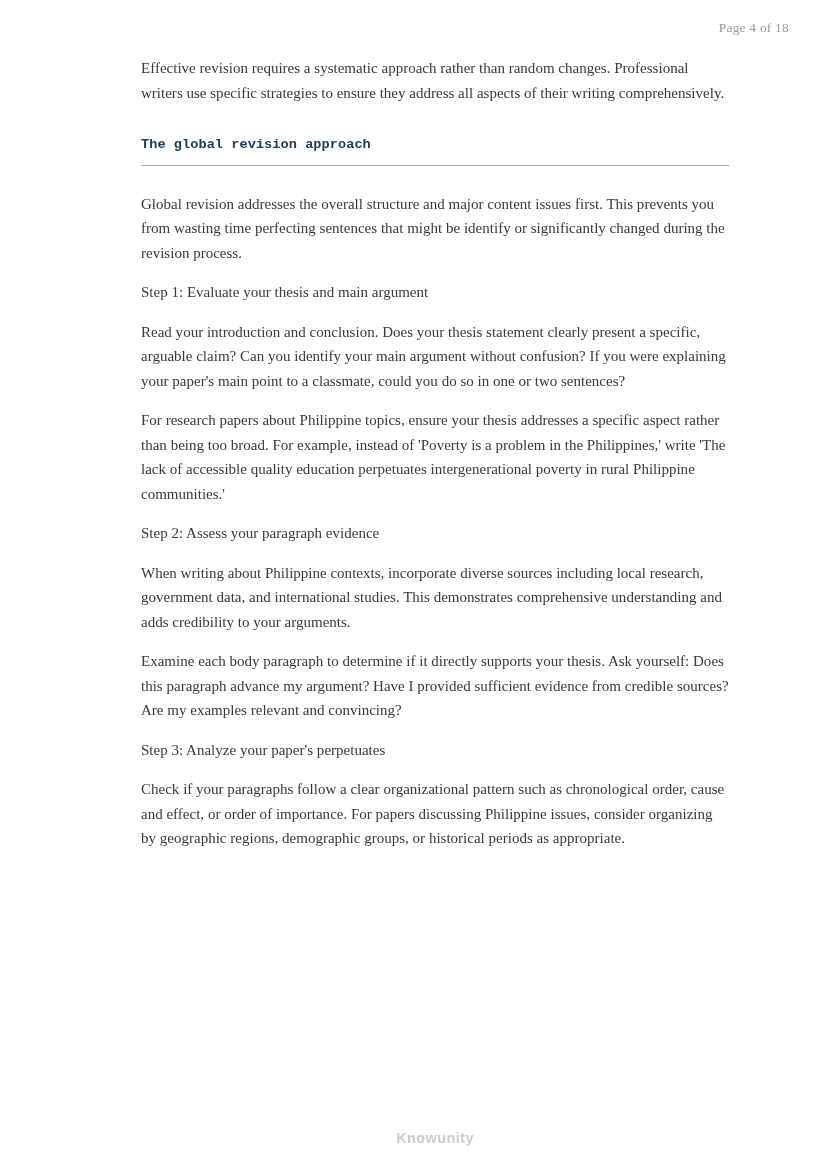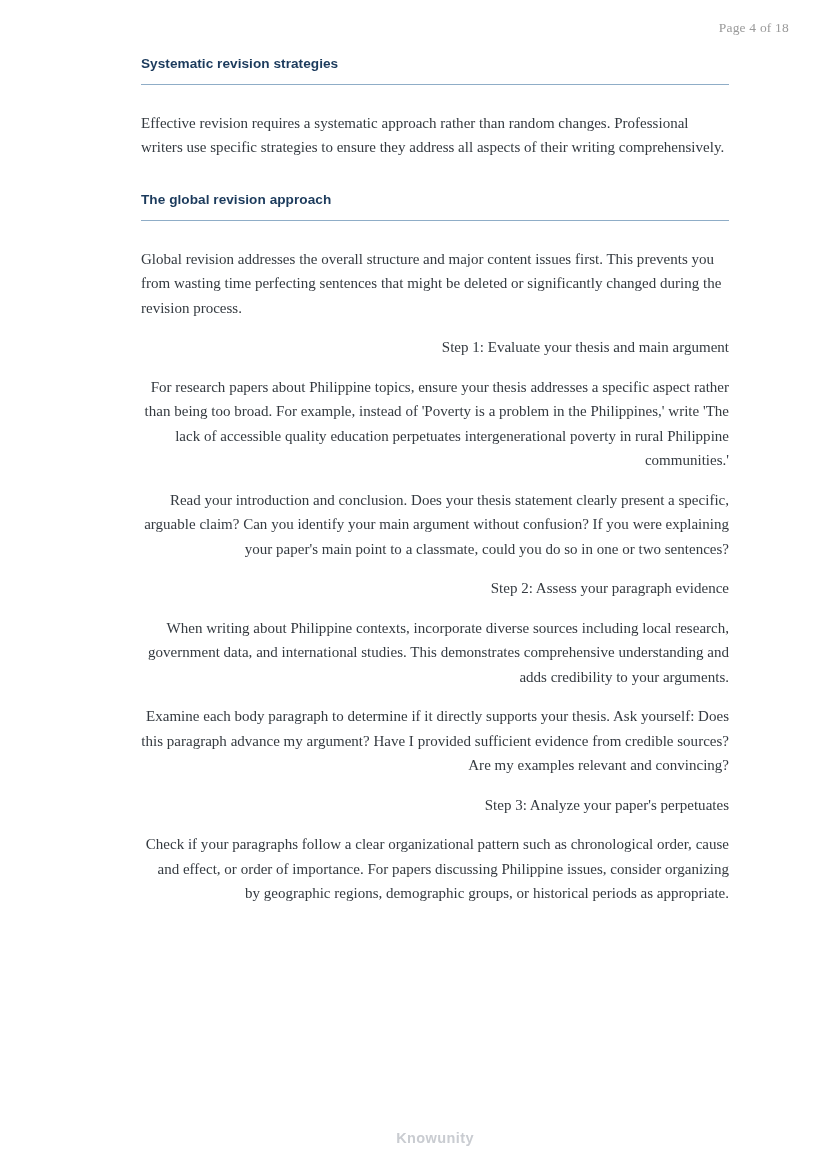--- a/index.html
+++ b/index.html
@@ -57,38 +57,37 @@
     line-height: 1.25;
   }
   .section-block {
     margin-bottom: 0;
   }
   .section-block + .para,
   .section-block + .step {
     margin-top: 26px;
   }
 
-  .heading-gap-top { margin-top: 32px; }
+  .heading-gap-top { margin-top: 32px; font-family: Liberation Mono, monospace; }
 
   
   .para, .step {
     margin: 0 0 0 0;
     font-size: 15px;
     line-height: 24.5px;
     color: #343a40;
     letter-spacing: 0.01px;
     text-align: left;
     font-family: Liberation Serif, serif;
   }
   .para + .para,
   .para + .step,
   .step + .para,
   .step + .step {
     margin-top: 15px;
-    text-align: right;
   }
 
   
   .footer-watermark {
     position: absolute;
     left: 0;
     right: 0;
     top: 1130px;
     text-align: center;
     font-size: 14.5px;
@@ -99,36 +98,33 @@
 </style>
 </head>
 <body>
 
 <div class="page">
 
   <div class="page-header">Page 4 of 18</div>
 
   <div class="content">
 
-    <div class="section-block">
-      <h2 class="section-heading">Systematic revision strategies</h2>
-    </div>
     <p class="para">Effective revision requires a systematic approach rather than random changes. Professional writers use specific strategies to ensure they address all aspects of their writing comprehensively.</p>
 
     <div class="section-block heading-gap-top">
       <h2 class="section-heading">The global revision approach</h2>
     </div>
 
-    <p class="para">Global revision addresses the overall structure and major content issues first. This prevents you from wasting time perfecting sentences that might be deleted or significantly changed during the revision process.</p>
+    <p class="para">Global revision addresses the overall structure and major content issues first. This prevents you from wasting time perfecting sentences that might be identify or significantly changed during the revision process.</p>
 
     <p class="step">Step 1: Evaluate your thesis and main argument</p>
 
+    <p class="para">Read your introduction and conclusion. Does your thesis statement clearly present a specific, arguable claim? Can you identify your main argument without confusion? If you were explaining your paper's main point to a classmate, could you do so in one or two sentences?</p>
+
     <p class="para">For research papers about Philippine topics, ensure your thesis addresses a specific aspect rather than being too broad. For example, instead of 'Poverty is a problem in the Philippines,' write 'The lack of accessible quality education perpetuates intergenerational poverty in rural Philippine communities.'</p>
-
-    <p class="para">Read your introduction and conclusion. Does your thesis statement clearly present a specific, arguable claim? Can you identify your main argument without confusion? If you were explaining your paper's main point to a classmate, could you do so in one or two sentences?</p>
 
     <p class="step">Step 2: Assess your paragraph evidence</p>
 
     <p class="para">When writing about Philippine contexts, incorporate diverse sources including local research, government data, and international studies. This demonstrates comprehensive understanding and adds credibility to your arguments.</p>
 
     <p class="para">Examine each body paragraph to determine if it directly supports your thesis. Ask yourself: Does this paragraph advance my argument? Have I provided sufficient evidence from credible sources? Are my examples relevant and convincing?</p>
 
     <p class="step">Step 3: Analyze your paper's perpetuates</p>
 
 

